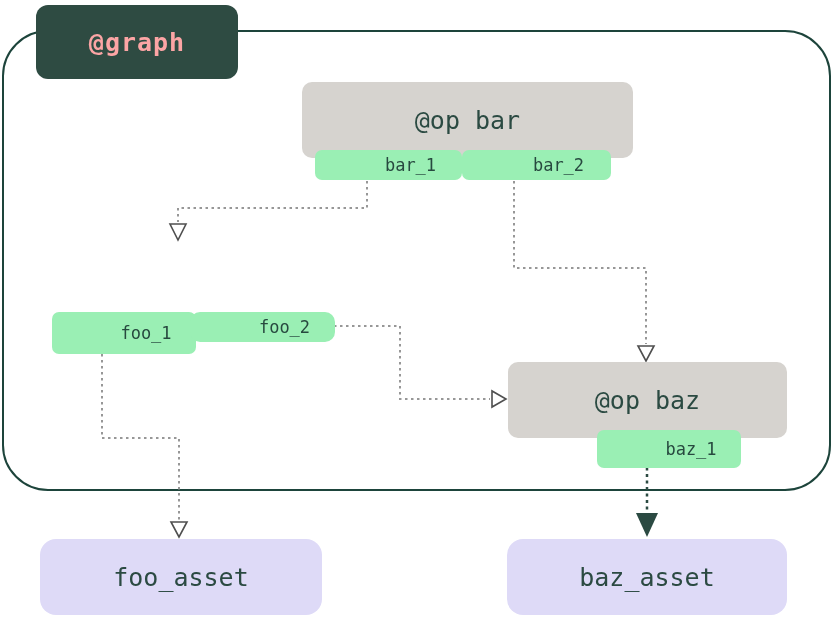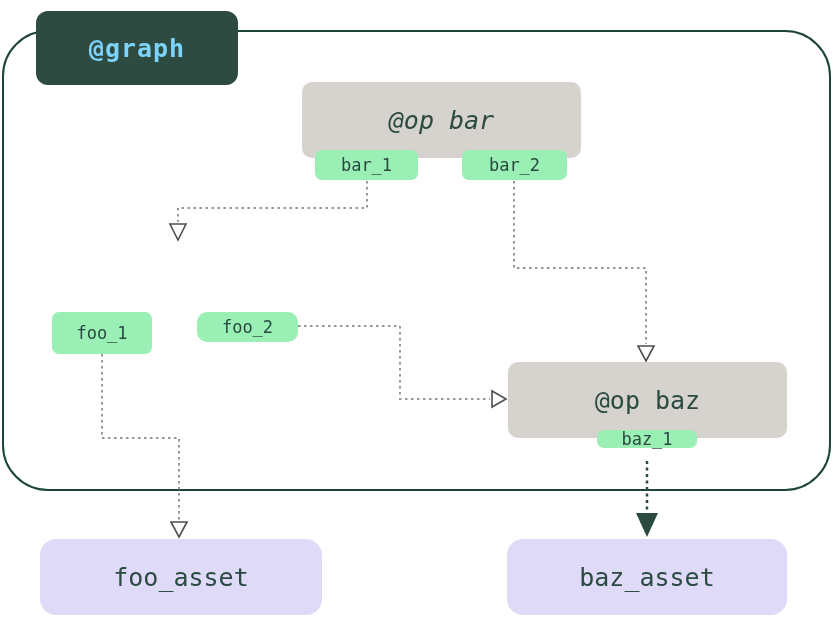--- a/index.html
+++ b/index.html
@@ -18,26 +18,26 @@
     left: 2px; top: 30px;
     width: 825px; height: 457px;
     border: 2.5px solid #1d443b;
     border-radius: 46px;
     z-index: 1;
   }
 
   
   .graph-badge {
     position: absolute;
-    left: 36px; top: 11px;
+    left: 36px; top: 5px;
     width: 202px; height: 74px;
     background: #2e4b42;
     border-radius: 12px;
     display: flex; align-items: center; justify-content: center;
-    color: #7dd3fc;
+    color: #fca5a5;
     font-size: 25px;
     font-weight: 700;
     letter-spacing: 1px;
     z-index: 4;
   }
 
   
   svg.edges {
     position: absolute;
     left: 0; top: 0;
@@ -50,40 +50,41 @@
   .op-node {
     position: absolute;
     background: #d6d3cf;
     border-radius: 10px;
     display: flex; align-items: center; justify-content: center;
     color: #2b4a42;
     font-size: 25px;
     font-weight: 500;
     z-index: 3;
   }
-  .op-bar { left: 302px; top: 82px;  width: 279px; height: 76px; font-style: italic; }
+  .op-bar { left: 302px; top: 82px;  width: 331px; height: 76px; }
   .op-foo { left: 37px;  top: 242px; width: 280px; height: 76px; }
   .op-baz { left: 508px; top: 362px; width: 279px; height: 76px; text-align: center; }
 
   
   .out-tab {
     position: absolute;
     background: #9aefb4;
     border-radius: 7px;
     display: flex; align-items: center; justify-content: center;
     color: #27493f;
     font-size: 17px;
     font-weight: 500;
     z-index: 4;
+    padding-left: 44px;
   }
   .tab-bar-1 { left: 315px; top: 150px; width: 103px; height: 30px; }
   .tab-bar-2 { left: 462px; top: 150px; width: 105px; height: 30px; }
   .tab-foo-1 { left: 52px;  top: 312px; width: 100px; height: 42px; }
-  .tab-foo-2 { left: 197px; top: 312px; width: 101px; height: 30px; border-radius: 10px; }
-  .tab-baz-1 { left: 597px; top: 430px; width: 100px; height: 18px; }
+  .tab-foo-2 { left: 190px; top: 312px; width: 101px; height: 30px; border-radius: 10px; }
+  .tab-baz-1 { left: 597px; top: 430px; width: 100px; height: 38px; }
 
   
   .asset-node {
     position: absolute;
     background: #dedaf7;
     border-radius: 16px;
     display: flex; align-items: center; justify-content: center;
     color: #2b4a42;
     font-size: 25px;
     font-weight: 500;

